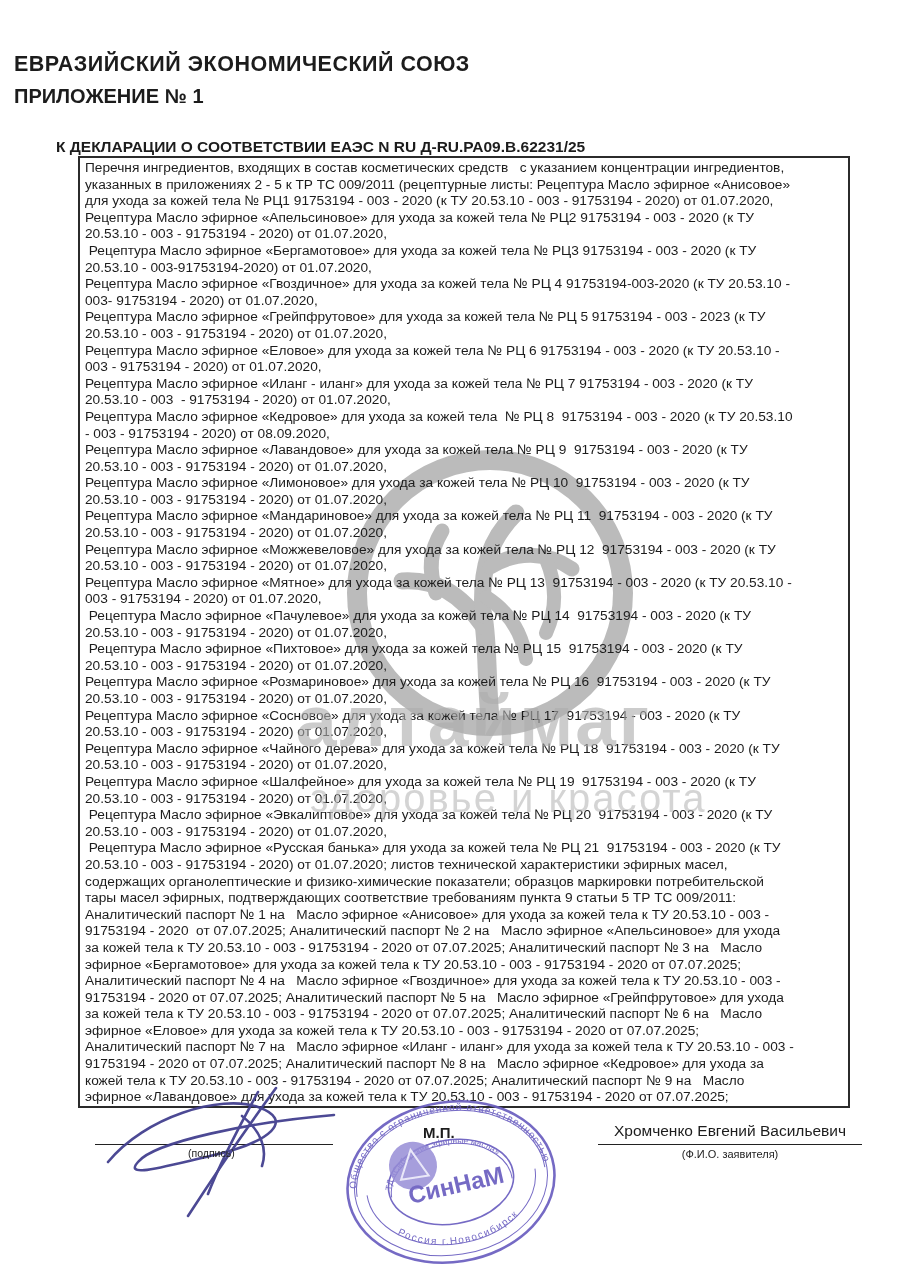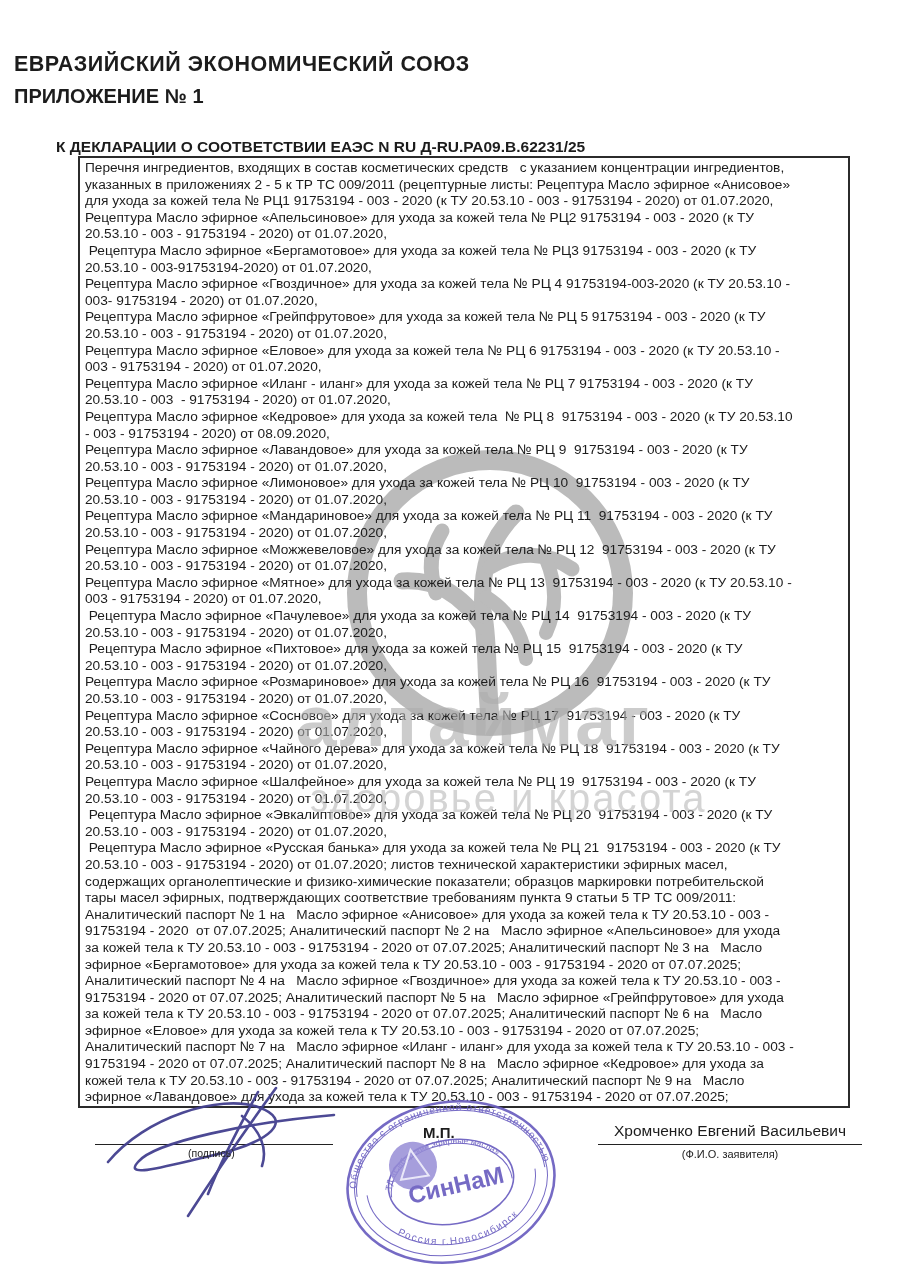--- a/index.html
+++ b/index.html
@@ -63,21 +63,21 @@
   <div>
       <div class="line">Перечня ингредиентов, входящих в состав косметических средств   с указанием концентрации ингредиентов,</div>
       <div class="line">указанных в приложениях 2 - 5 к ТР ТС 009/2011 (рецептурные листы: Рецептура Масло эфирное «Анисовое»</div>
       <div class="line">для ухода за кожей тела № РЦ1 91753194 - 003 - 2020 (к ТУ 20.53.10 - 003 - 91753194 - 2020) от 01.07.2020,</div>
       <div class="line">Рецептура Масло эфирное «Апельсиновое» для ухода за кожей тела № РЦ2 91753194 - 003 - 2020 (к ТУ</div>
       <div class="line">20.53.10 - 003 - 91753194 - 2020) от 01.07.2020,</div>
       <div class="line"> Рецептура Масло эфирное «Бергамотовое» для ухода за кожей тела № РЦ3 91753194 - 003 - 2020 (к ТУ</div>
       <div class="line">20.53.10 - 003-91753194-2020) от 01.07.2020,</div>
       <div class="line">Рецептура Масло эфирное «Гвоздичное» для ухода за кожей тела № РЦ 4 91753194-003-2020 (к ТУ 20.53.10 -</div>
       <div class="line">003- 91753194 - 2020) от 01.07.2020,</div>
-      <div class="line">Рецептура Масло эфирное «Грейпфрутовое» для ухода за кожей тела № РЦ 5 91753194 - 003 - 2020 (к ТУ</div>
+      <div class="line">Рецептура Масло эфирное «Грейпфрутовое» для ухода за кожей тела № РЦ 5 91753194 - 003 - 2023 (к ТУ</div>
       <div class="line">20.53.10 - 003 - 91753194 - 2020) от 01.07.2020,</div>
       <div class="line">Рецептура Масло эфирное «Еловое» для ухода за кожей тела № РЦ 6 91753194 - 003 - 2020 (к ТУ 20.53.10 -</div>
       <div class="line">003 - 91753194 - 2020) от 01.07.2020,</div>
       <div class="line">Рецептура Масло эфирное «Иланг - иланг» для ухода за кожей тела № РЦ 7 91753194 - 003 - 2020 (к ТУ</div>
       <div class="line">20.53.10 - 003  - 91753194 - 2020) от 01.07.2020,</div>
       <div class="line">Рецептура Масло эфирное «Кедровое» для ухода за кожей тела  № РЦ 8  91753194 - 003 - 2020 (к ТУ 20.53.10</div>
       <div class="line">- 003 - 91753194 - 2020) от 08.09.2020,</div>
       <div class="line">Рецептура Масло эфирное «Лавандовое» для ухода за кожей тела № РЦ 9  91753194 - 003 - 2020 (к ТУ</div>
       <div class="line">20.53.10 - 003 - 91753194 - 2020) от 01.07.2020,</div>
       <div class="line">Рецептура Масло эфирное «Лимоновое» для ухода за кожей тела № РЦ 10  91753194 - 003 - 2020 (к ТУ</div>

